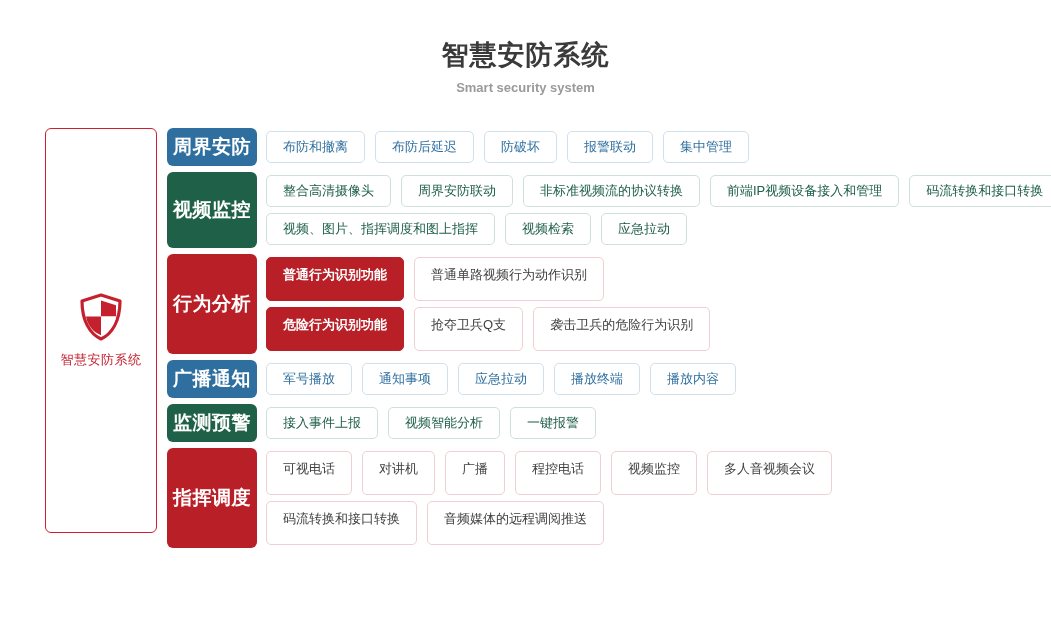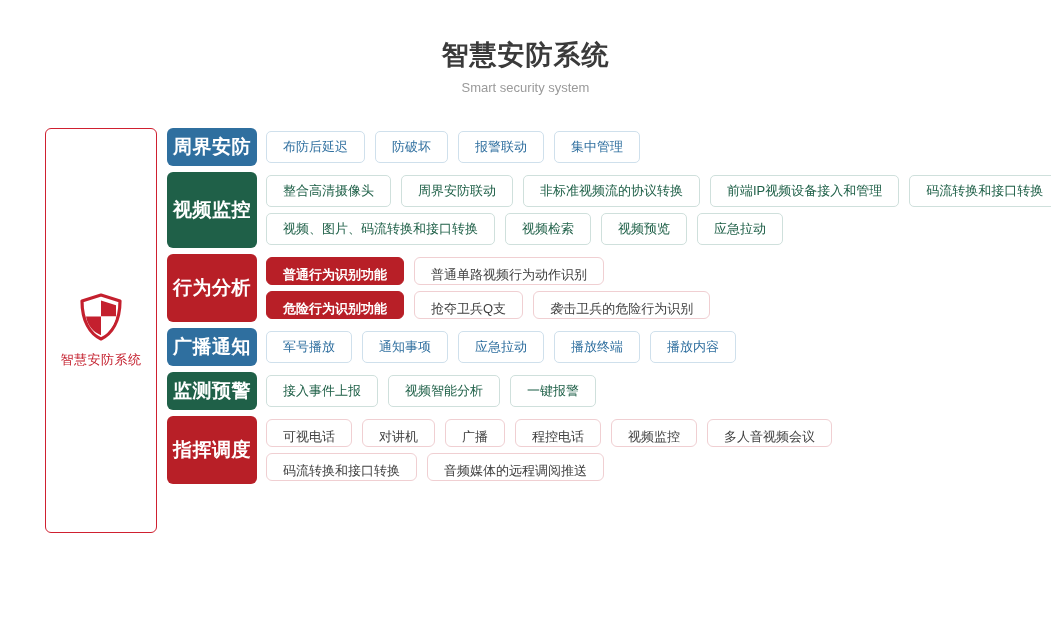--- a/index.html
+++ b/index.html
@@ -26,21 +26,21 @@
     font-weight: bold;
     color: #3a3a3a;
     letter-spacing: 1px;
     line-height: 34px;
   }
   .header-subtitle {
     font-size: 13px;
     color: #9a9a9a;
     margin-top: 8px;
     line-height: 16px;
-    font-weight: normal;
+    font-weight: bold;
     text-align: center;
   }
 
   
   .main {
     position: absolute;
     left: 0;
     top: 128px;
     width: 1051px;
     display: flex;
@@ -126,23 +126,22 @@
     white-space: nowrap;
     box-sizing: border-box;
     margin-right: 10px;
     text-align: center;
   }
   .pill.blue  { color: #2f6f9f; border-color: #cfe0ec; }
   .pill.green { color: #1f6048; border-color: #cfe0dc; text-align: center; }
   .pill.red   { color: #404040; border-color: #f0cfd2; }
 
   .pill.tall {
-    height: 28px;
+    height: 44px;
     line-height: 34px;
-    border-radius: 6px;
   }
 
   .pill.filled-red {
     background: #b81f27;
     border-color: #b81f27;
     color: #ffffff;
     font-weight: bold;
   }
 </style>
 </head>
@@ -166,41 +165,41 @@
       </svg>
     </span>
     <div class="brand-label">智慧安防系统</div>
   </div>
 
   <div class="rows" id="rows-container">
       <div class="row">
         <div class="cat blue">周界安防</div>
         <div class="lines">
           <div class="line">
+            <div class="pill blue">布防和撤离</div>
             <div class="pill blue">布防后延迟</div>
             <div class="pill blue">防破坏</div>
             <div class="pill blue">报警联动</div>
             <div class="pill blue">集中管理</div>
           </div>
         </div>
       </div>
       <div class="row">
         <div class="cat green">视频监控</div>
         <div class="lines">
           <div class="line">
             <div class="pill green">整合高清摄像头</div>
             <div class="pill green">周界安防联动</div>
             <div class="pill green">非标准视频流的协议转换</div>
             <div class="pill green">前端IP视频设备接入和管理</div>
             <div class="pill green">码流转换和接口转换</div>
           </div>
           <div class="line">
-            <div class="pill green">视频、图片、码流转换和接口转换</div>
+            <div class="pill green">视频、图片、指挥调度和图上指挥</div>
             <div class="pill green">视频检索</div>
-            <div class="pill green">视频预览</div>
             <div class="pill green">应急拉动</div>
           </div>
         </div>
       </div>
       <div class="row">
         <div class="cat red">行为分析</div>
         <div class="lines">
           <div class="line">
             <div class="pill red filled-red tall">普通行为识别功能</div>
             <div class="pill red tall">普通单路视频行为动作识别</div>

